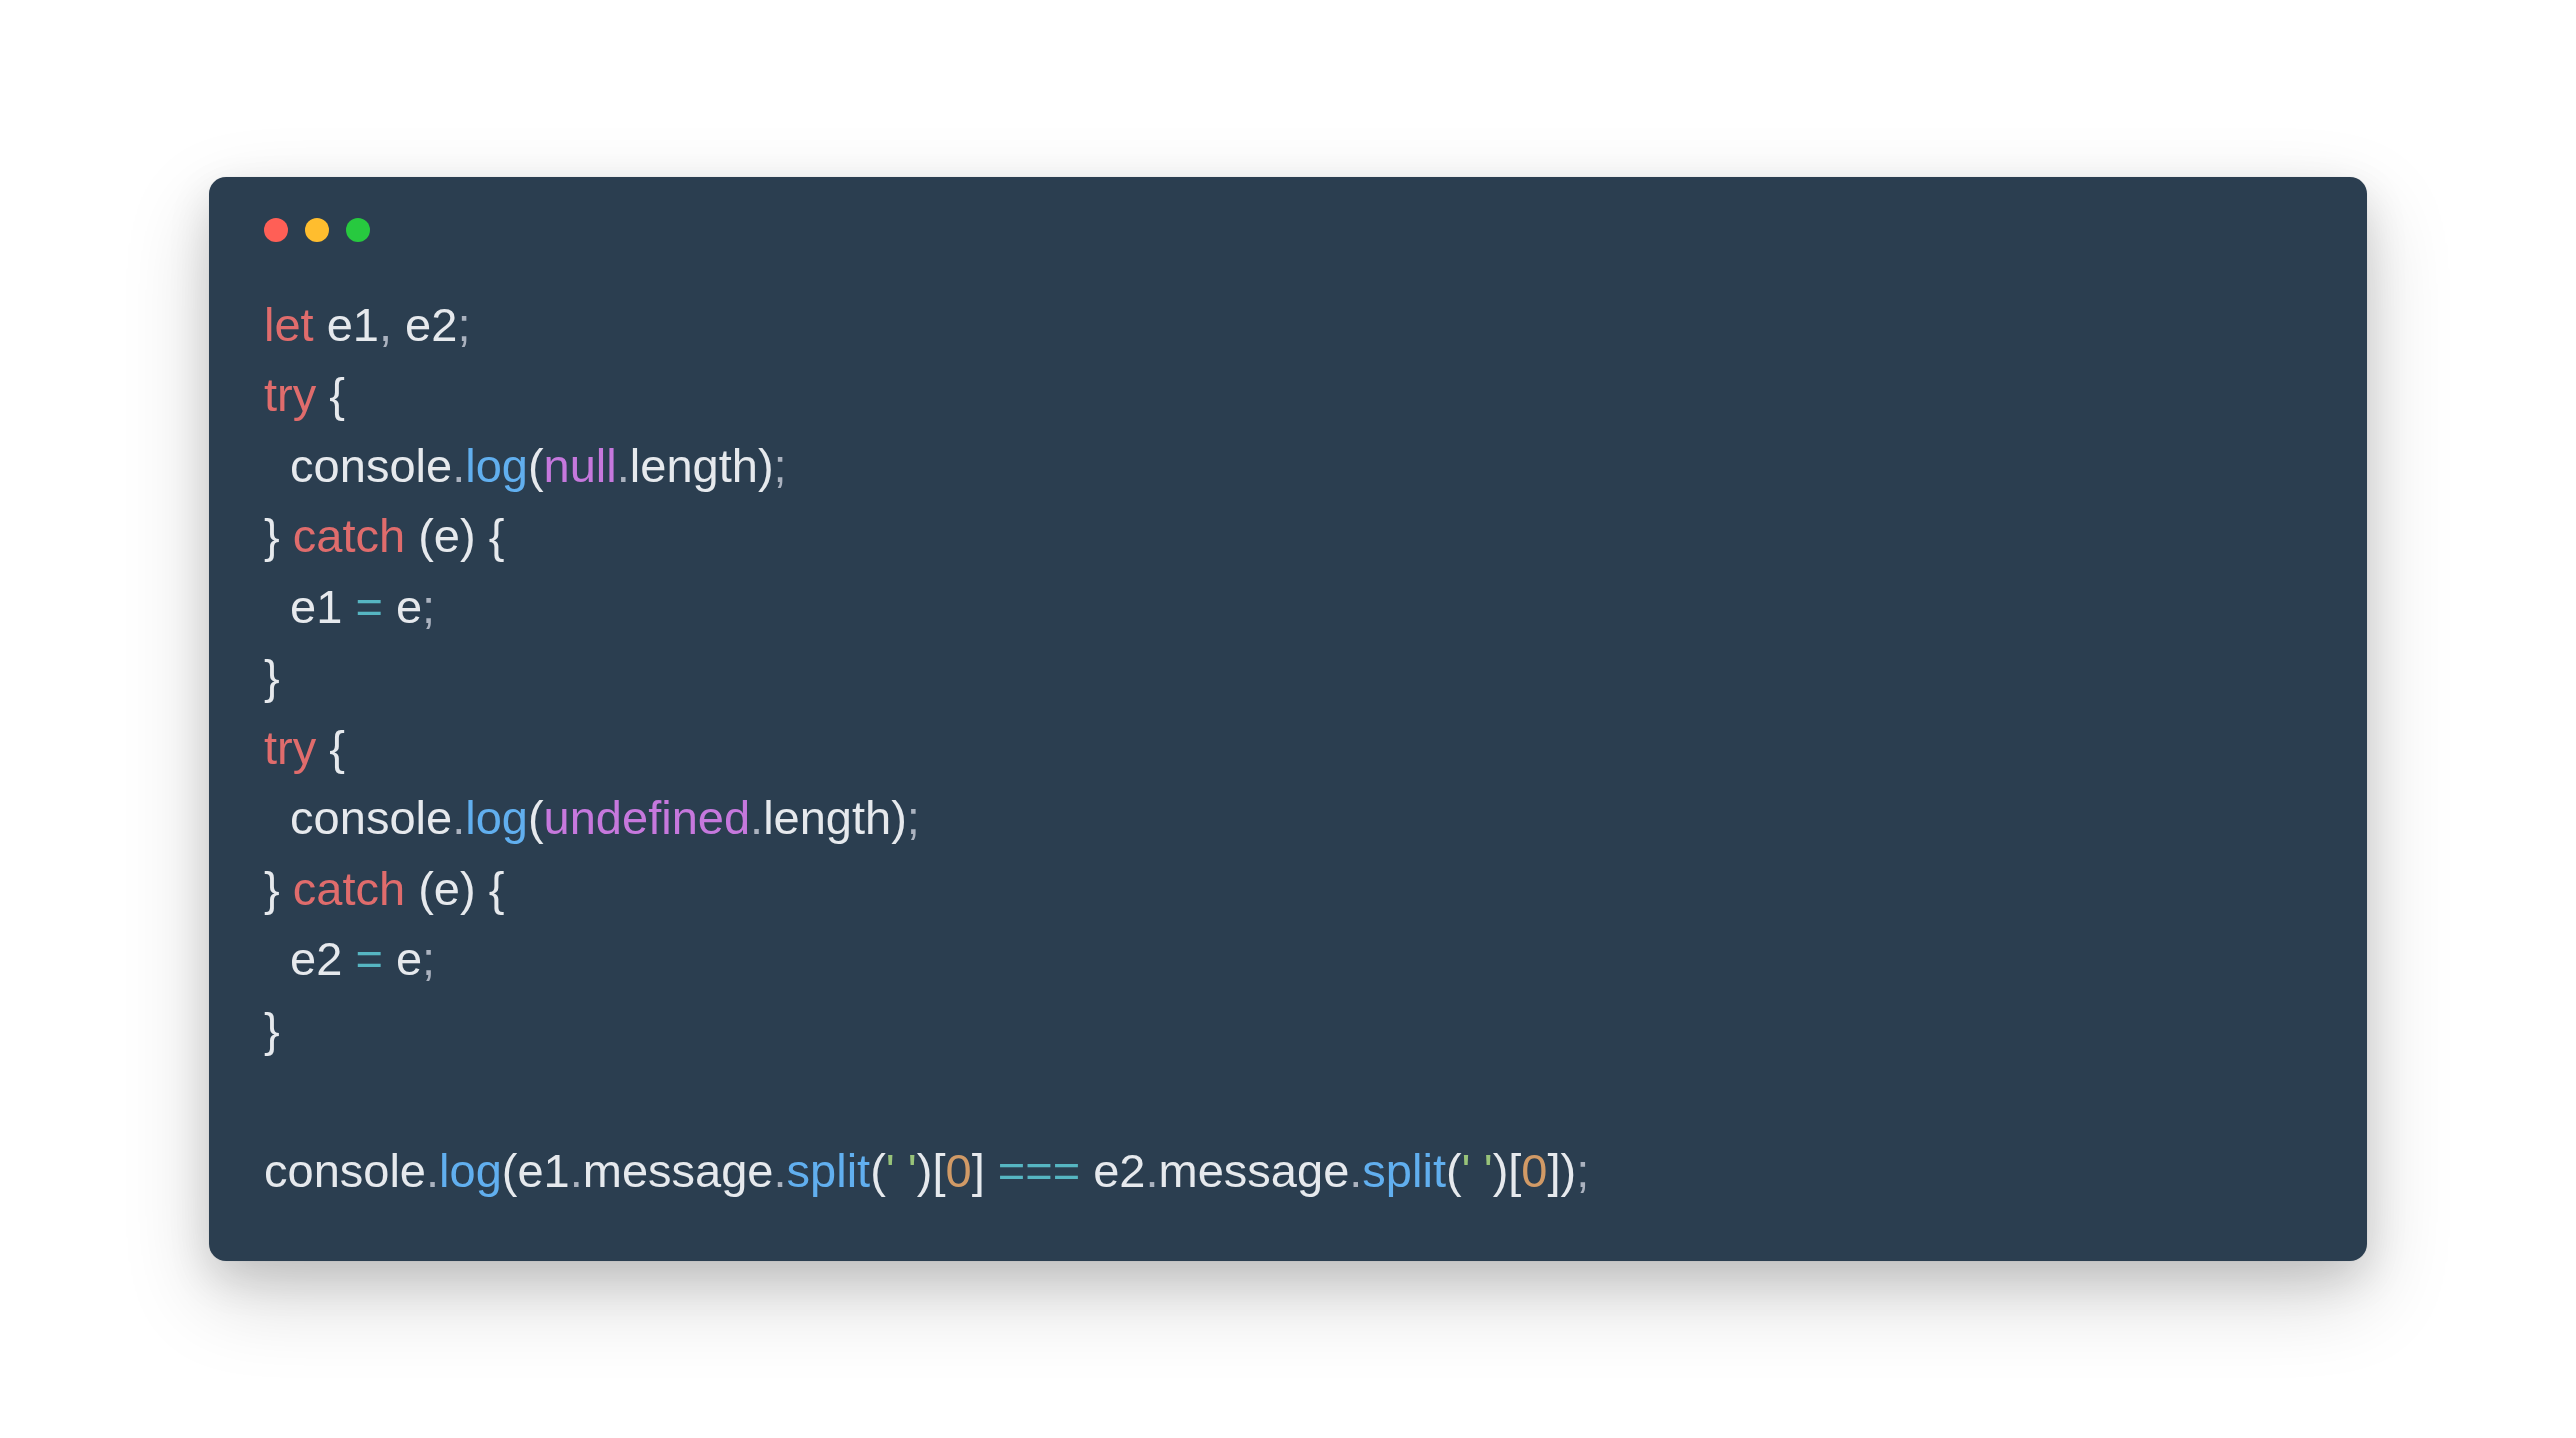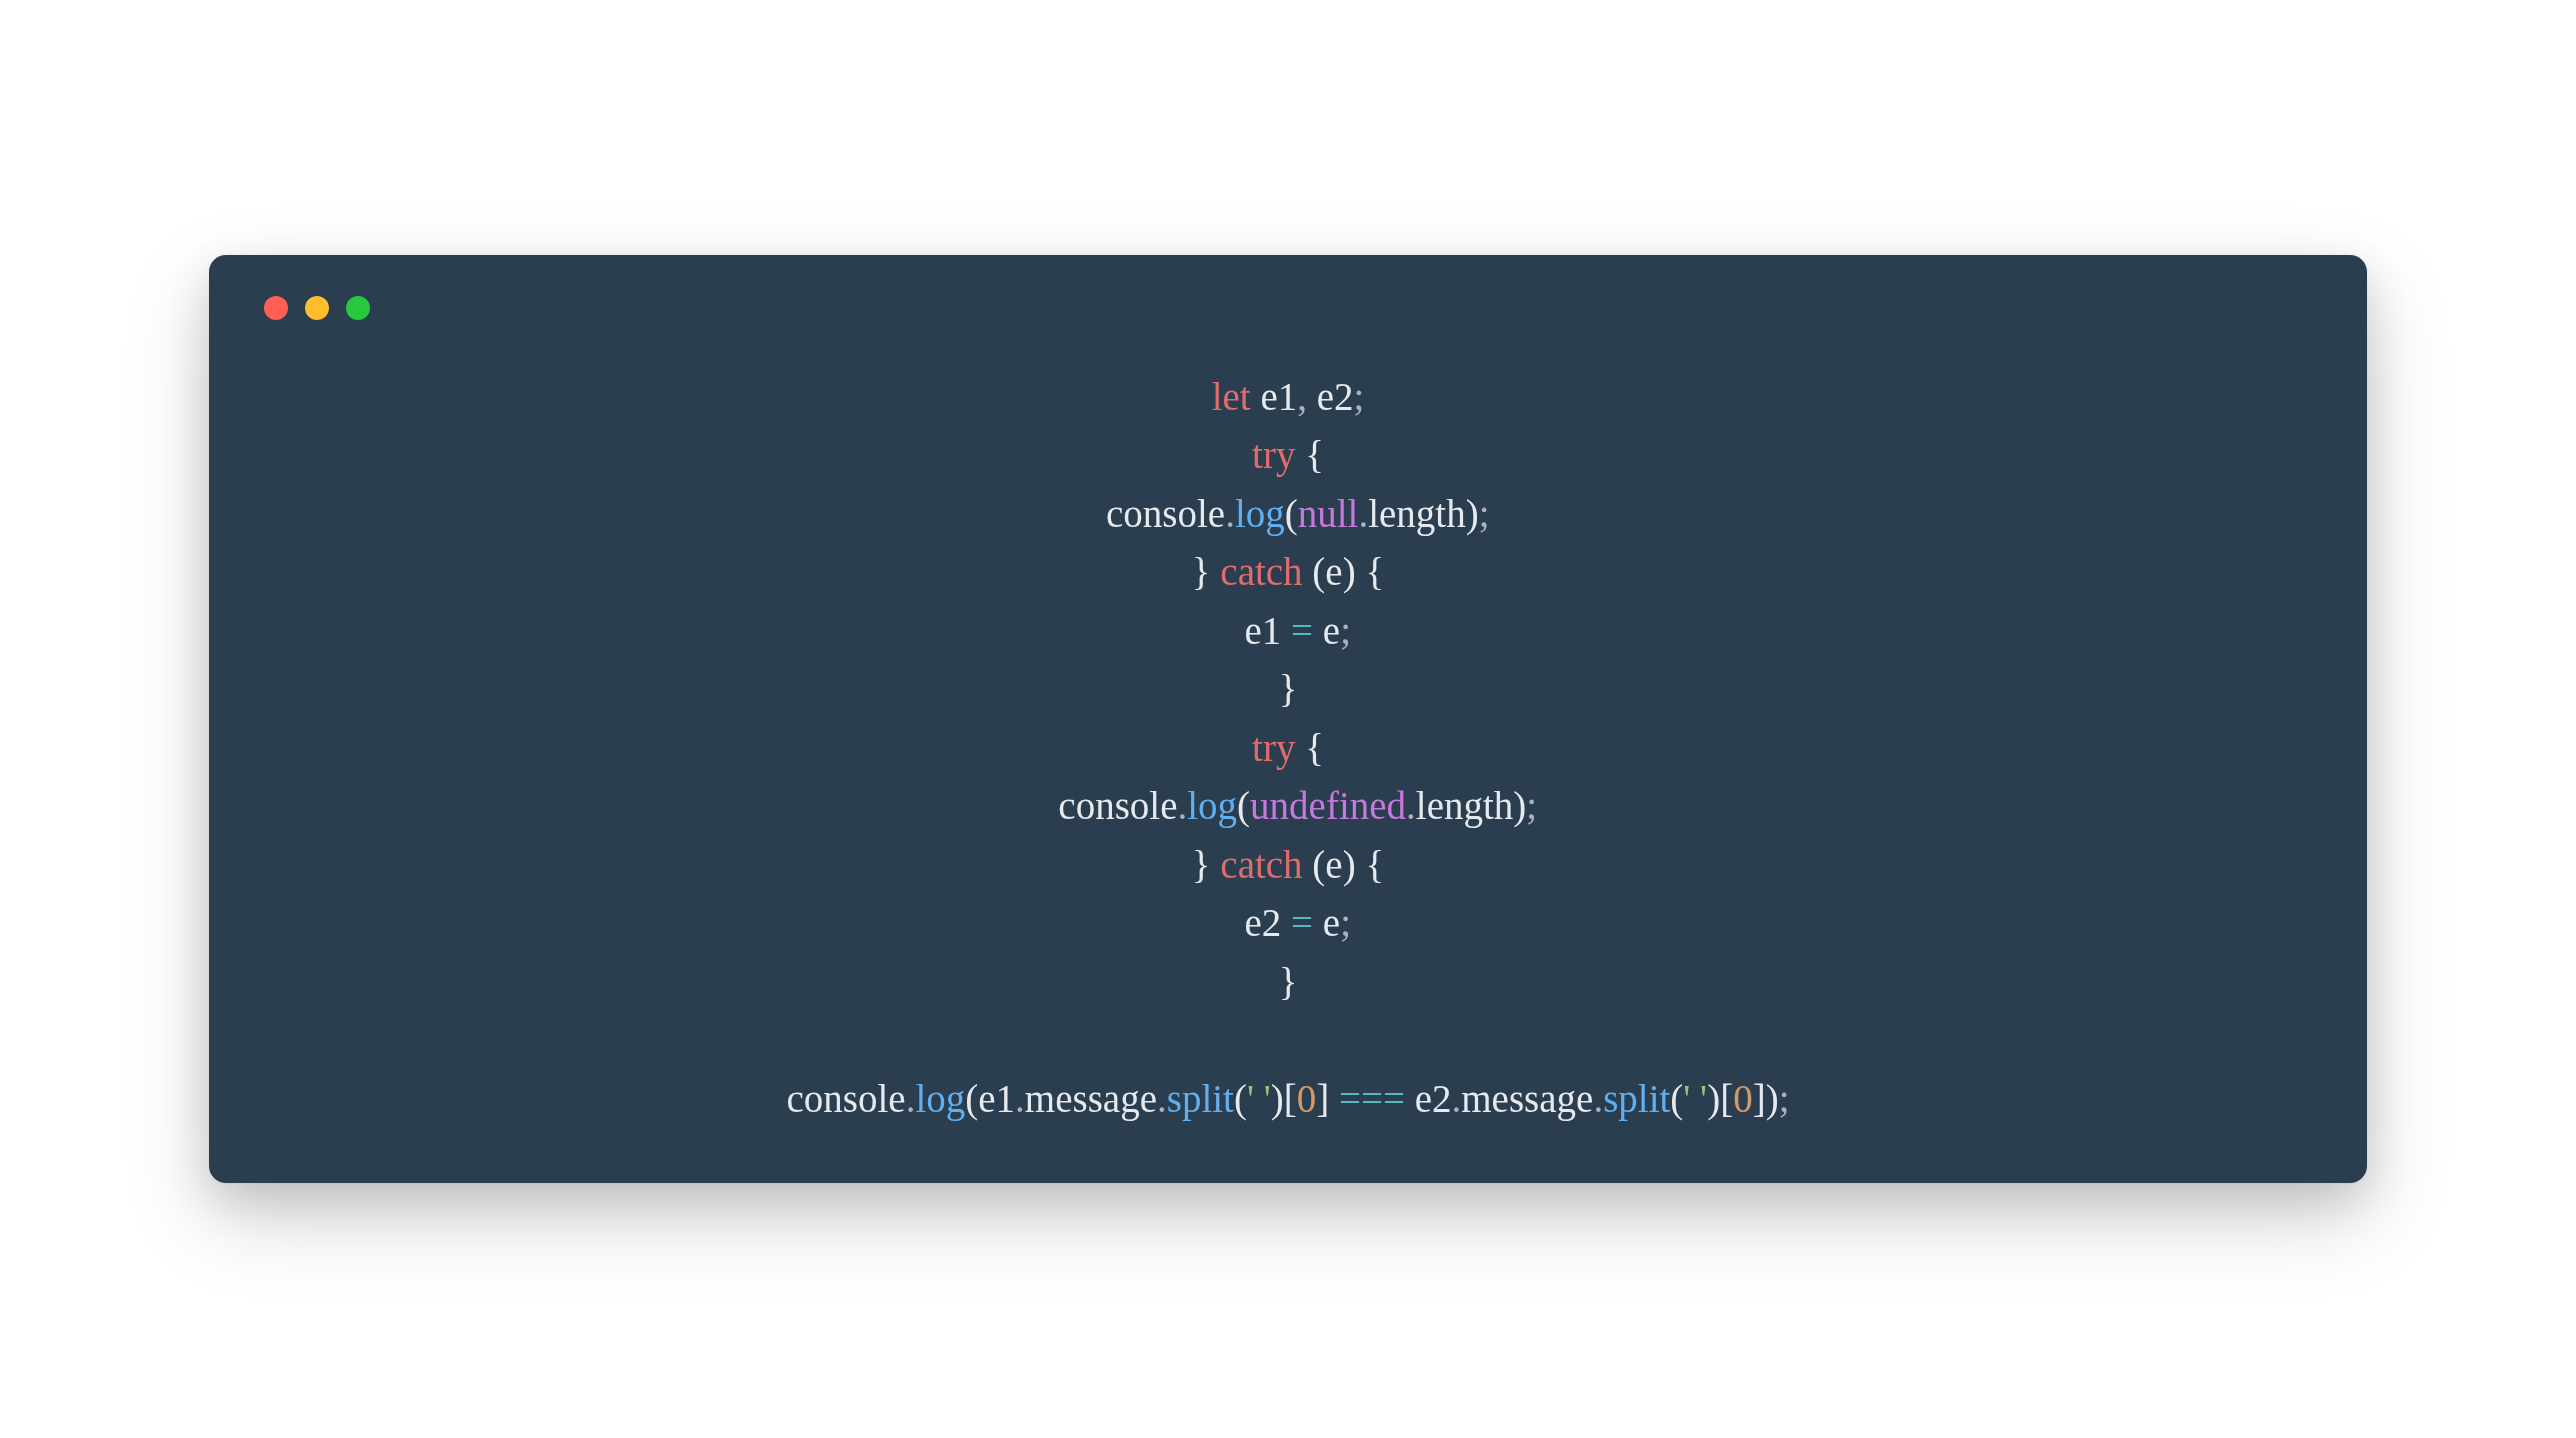--- a/index.html
+++ b/index.html
@@ -33,28 +33,27 @@
   .dot {
     width: 24px;
     height: 24px;
     border-radius: 50%;
   }
   .dot.red    { background: #ff5f56; }
   .dot.yellow { background: #ffbd2e; }
   .dot.green  { background: #27c93f; }
 
   pre.code {
-    font-family: Liberation Serif, serif;
-    font-size: 39px;
+    font-family: Liberation Sans, sans-serif;
+    font-size: 47px;
     line-height: 1.5;
     color: #e6e9ed;
     white-space: pre;
     overflow-x: auto;
     tab-size: 2;
-    text-align: center;
   }
   .tok-kw    { color: #e06c6c; }
   .tok-var   { color: #e6e9ed; }
   .tok-fn    { color: #61afef; }
   .tok-prop  { color: #e6e9ed; }
   .tok-null  { color: #c678dd; }
   .tok-punc  { color: #abb2bf; }
   .tok-paren { color: #e6e9ed; }
   .tok-brace { color: #e6e9ed; }
   .tok-brack { color: #e6e9ed; }

